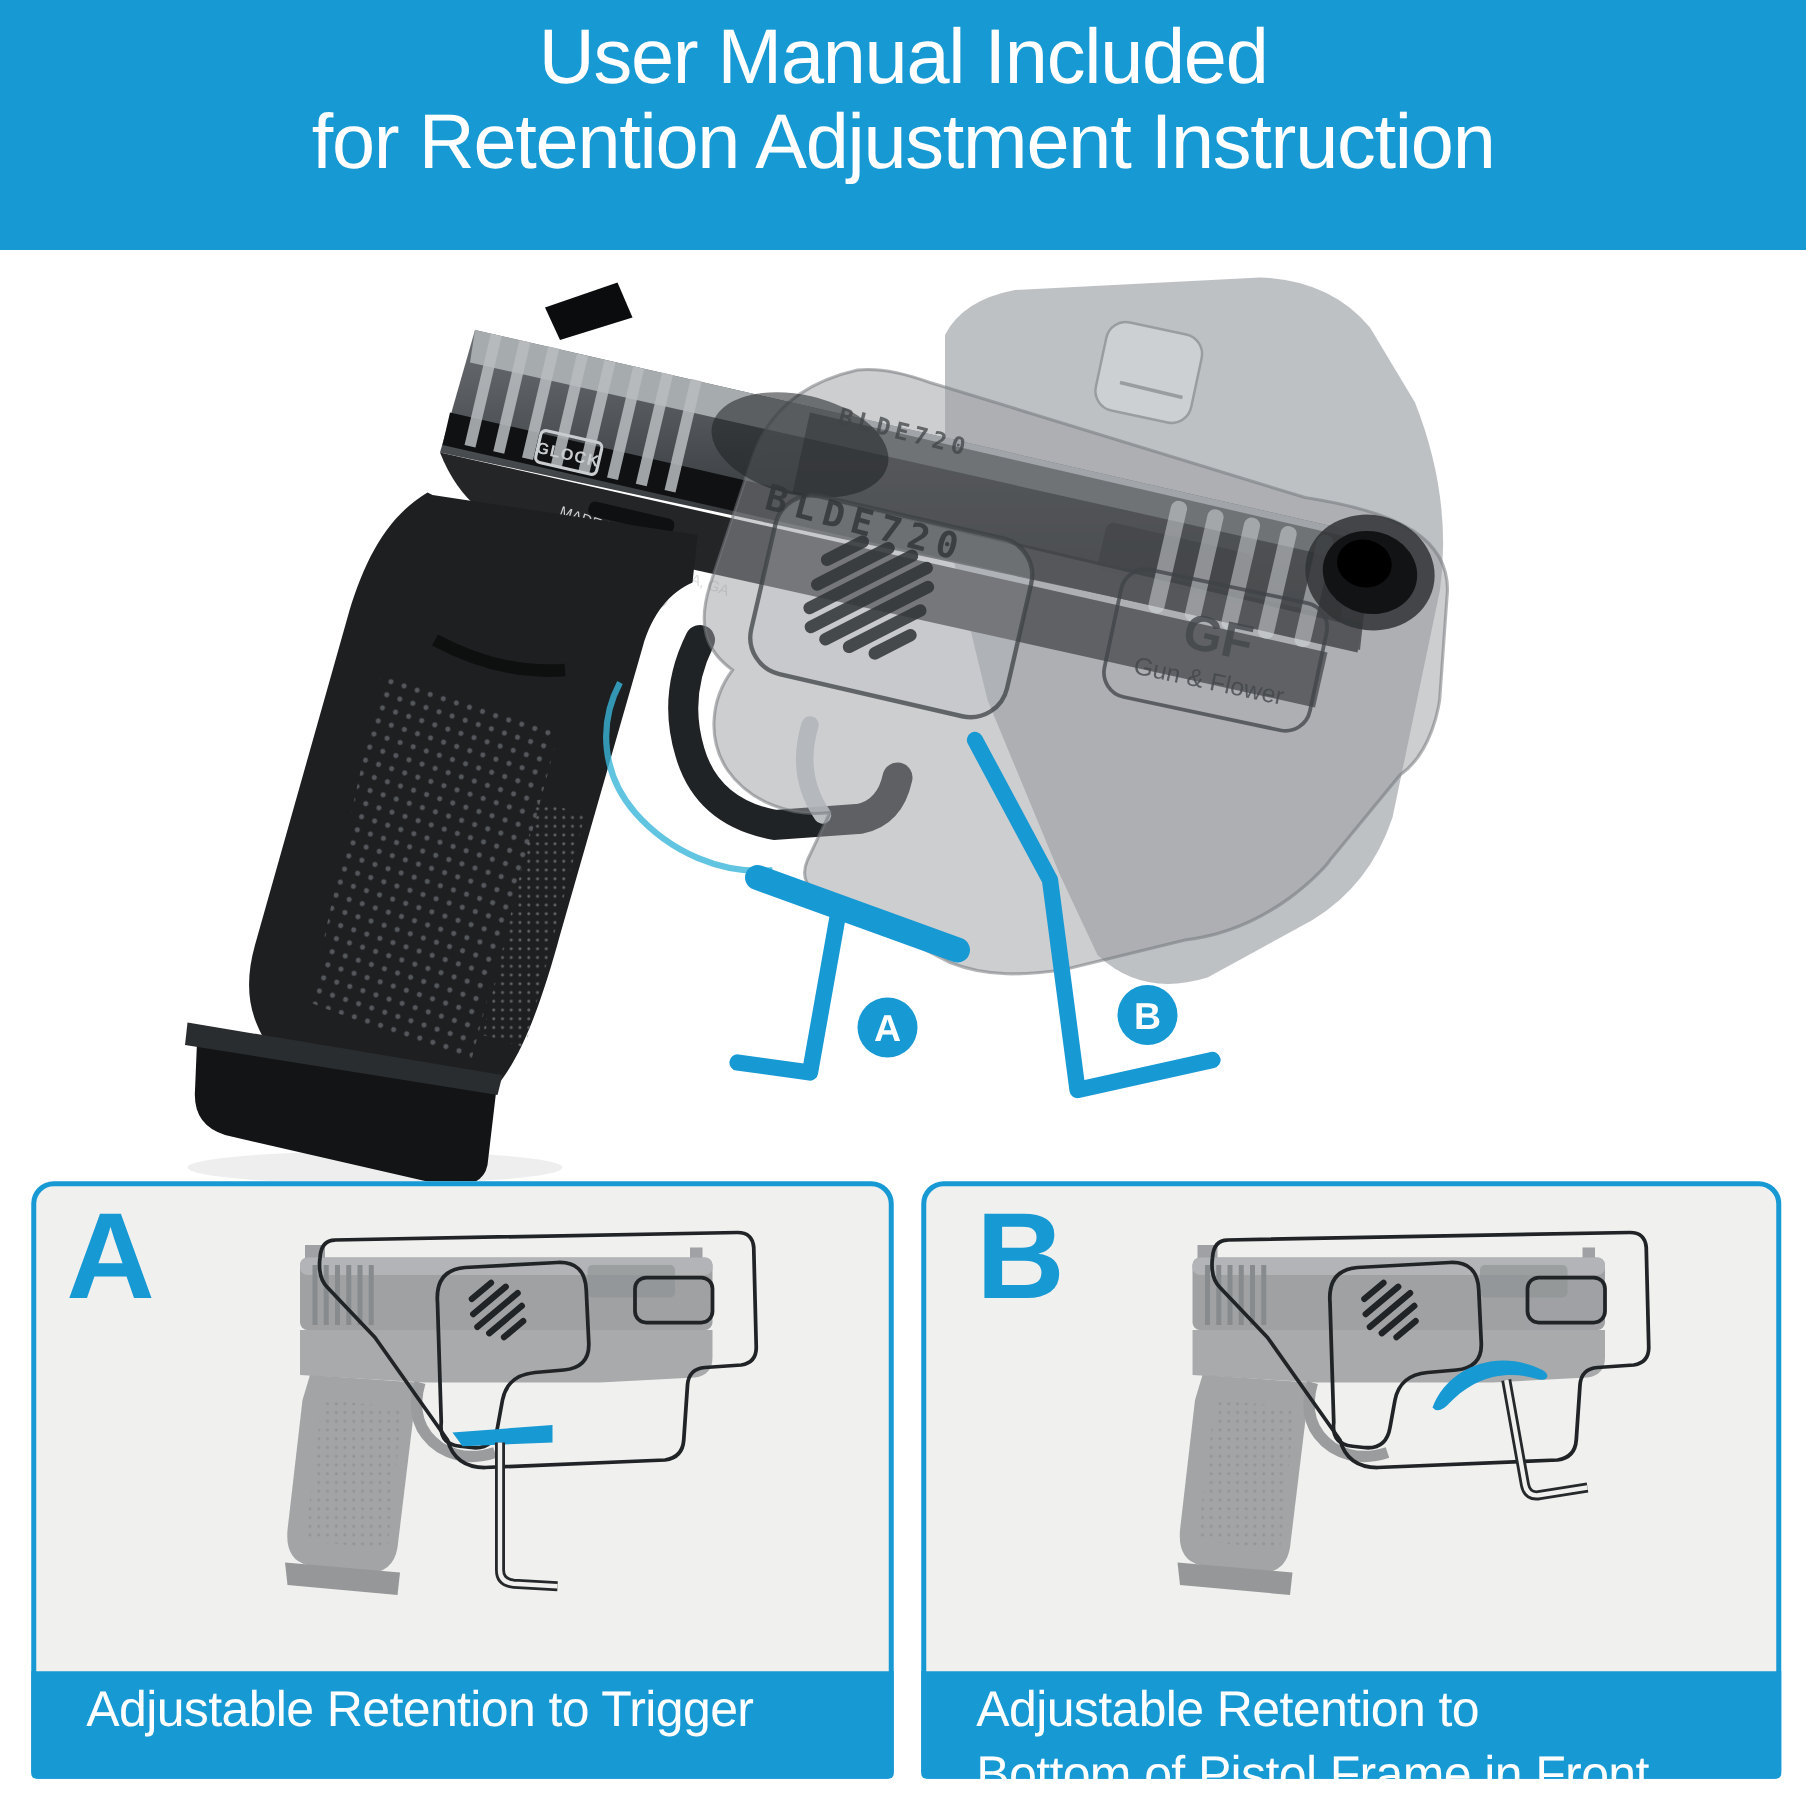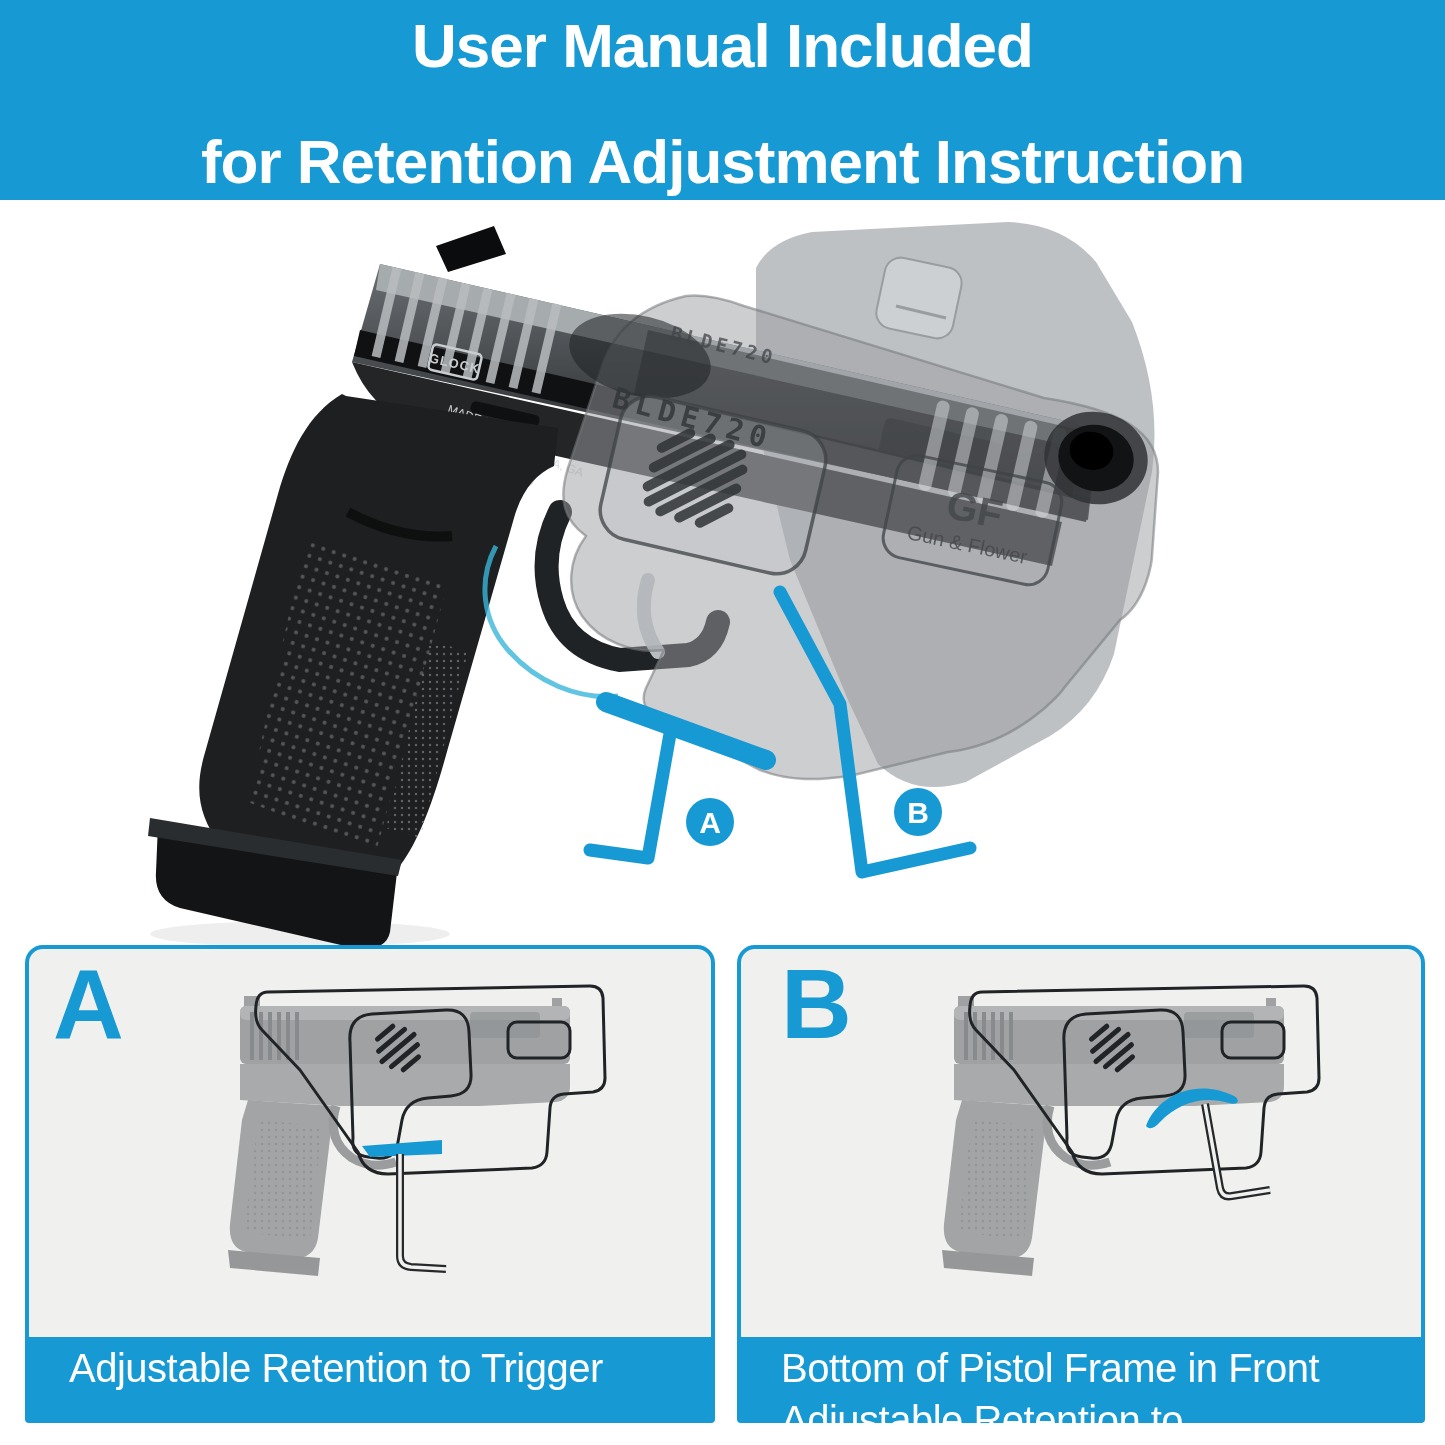--- a/index.html
+++ b/index.html
@@ -1,21 +1,21 @@
 <!DOCTYPE html>
 <html style="--accent: #1799d4; --panelbg: #f0f0ee;"><head>
 <meta charset="utf-8">
 <style>
   html,body{margin:0;padding:0;background:#fff;}
   .canvas{position:relative;width:1445px;height:1445px;background:#fff;overflow:hidden;
           font-family:"Liberation Sans",sans-serif;}
   .header{position:absolute;left:0;top:0;width:1445px;height:200px;background:var(--accent,#1799d4);
-          color:#fff;text-align:center;font-weight:bold;letter-spacing:-1px;}
+          color:#fff;text-align:center;font-weight:normal;letter-spacing:-1px;}
   .header .l1{padding-top:13px;font-size:62px;line-height:66px;}
-  .header .l2{font-size:62px;line-height:70px;margin-top:48px;}
+  .header .l2{font-size:62px;line-height:70px;}
   .figure{position:absolute;left:0;top:160px;width:1445px;height:785px;}
   .panel{position:absolute;top:945px;height:478px;background:var(--panelbg,#f0f0ee);
          border:4px solid var(--accent,#1799d4);border-radius:18px 18px 6px 6px;box-sizing:border-box;}
   .panel-a{left:25px;width:690px;}
   .panel-b{left:737px;width:688px;}
   .panel-letter{position:absolute;top:2px;left:24px;font-size:98px;font-weight:bold;line-height:1.1;
                 color:var(--accent,#1799d4);}
   .panel-b .panel-letter{left:40px;}
   .diagram{position:absolute;left:0;top:0;}
   .caption{position:absolute;left:-4px;right:-4px;bottom:-4px;height:86px;background:var(--accent,#1799d4);
@@ -201,18 +201,18 @@
       <use href="#diagramBase" transform="translate(714,0)"></use>
       <use href="#outlineBase" transform="translate(714,0)"></use>
       <path class="blue" d="M1146,1126 C1158,1094 1198,1078 1234,1096 C1241,1100 1238,1106 1229,1103 C1203,1095 1178,1103 1160,1122 Q1151,1132 1146,1126 Z"></path>
       <g>
         <path d="M1205,1104 L1220,1188 Q1222,1198 1232,1196 L1270,1190" stroke="#26292b" stroke-width="8" fill="none" stroke-linejoin="round"></path>
         <path d="M1205,1104 L1220,1188 Q1222,1198 1232,1196 L1270,1190" stroke="#f0f0ee" stroke-width="3.5" fill="none" stroke-linejoin="round"></path>
       </g>
     </svg>
     <div class="panel-letter">B</div>
     <div class="caption">
+      <div>Adjustable Retention to</div>
       <div>Bottom of Pistol Frame in Front</div>
-      <div>Adjustable Retention to</div>
     </div>
   </div>
 
 </div>
 
 </body></html>

